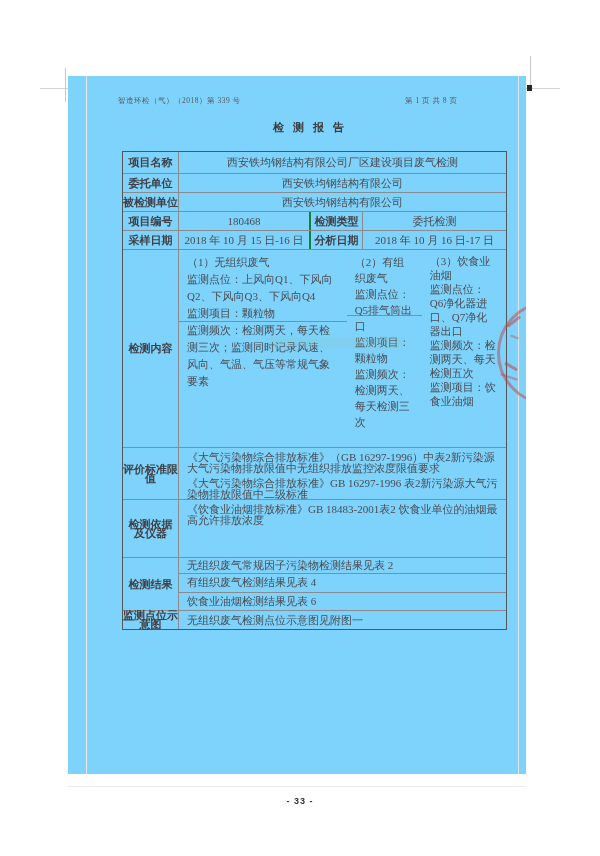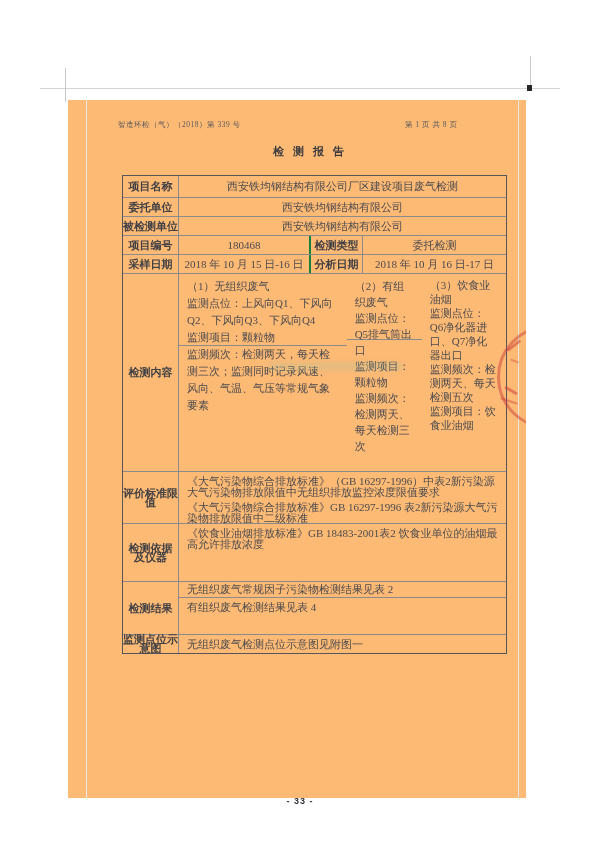--- a/index.html
+++ b/index.html
@@ -8,22 +8,22 @@
   .canvas { position:relative; width:600px; height:856px; background:#fff; }
 
   
   .fold-line-top { position:absolute; left:40px; top:88px; width:520px; height:1px; background:#d4d4d4; }
   .crop-tl-v { position:absolute; left:65px; top:68px; width:1px; height:34px; background:#c6c6c6; }
   .crop-tr-v { position:absolute; left:530px; top:56px; width:1px; height:33px; background:#c9c9c9; }
   .crop-tr-dot { position:absolute; left:527px; top:85px; width:5px; height:6px; background:#26262a; }
   .fold-line-bottom { position:absolute; left:68px; top:786px; width:458px; height:1px; background:#ebebeb; }
 
   
-  .page { position:absolute; left:68px; top:100px; width:458px; height:698px;
-          background:#fdba74; overflow:hidden; }
+  .page { position:absolute; left:68px; top:76px; width:458px; height:698px;
+          background:#7dd3fc; overflow:hidden; }
   .paper-edge-left  { position:absolute; left:18px; top:0; width:1px; height:100%; background:#e9e9e9; }
   .paper-edge-right { position:absolute; left:450px; top:0; width:1px; height:100%; background:#e4e4e4; }
 
   .doc-header { position:absolute; top:20px; left:0; width:100%; font-size:7.5px; color:#57575c; letter-spacing:.5px; }
   .doc-number { position:absolute; left:50px; top:0; white-space:nowrap; }
   .page-info  { position:absolute; left:337px; top:0; white-space:nowrap; }
 
   .report-title { position:absolute; left:16px; top:44px; width:100%; text-align:center;
                   font-size:11px; font-weight:bold; letter-spacing:9px; color:#3c3c40; }
 
@@ -164,20 +164,21 @@
           <div>检测依据</div>
           <div>及仪器</div>
         </div>
       </div>
 
       <div class="tr" style="height:53px;">
         <div class="th">检测结果</div>
         <div class="subrows">
           <div class="subrow sr16">无组织废气常规因子污染物检测结果见表 2</div>
           <div class="subrow sr19">有组织废气检测结果见表 4</div>
+          <div class="subrow sr18">饮食业油烟检测结果见表 6</div>
         </div>
       </div>
 
       <div class="tr" style="height:18px;">
         <div class="th">监测点位示意图</div>
         <div class="td td-left">无组织废气检测点位示意图见附图一</div>
       </div>
 
     </div>
 

